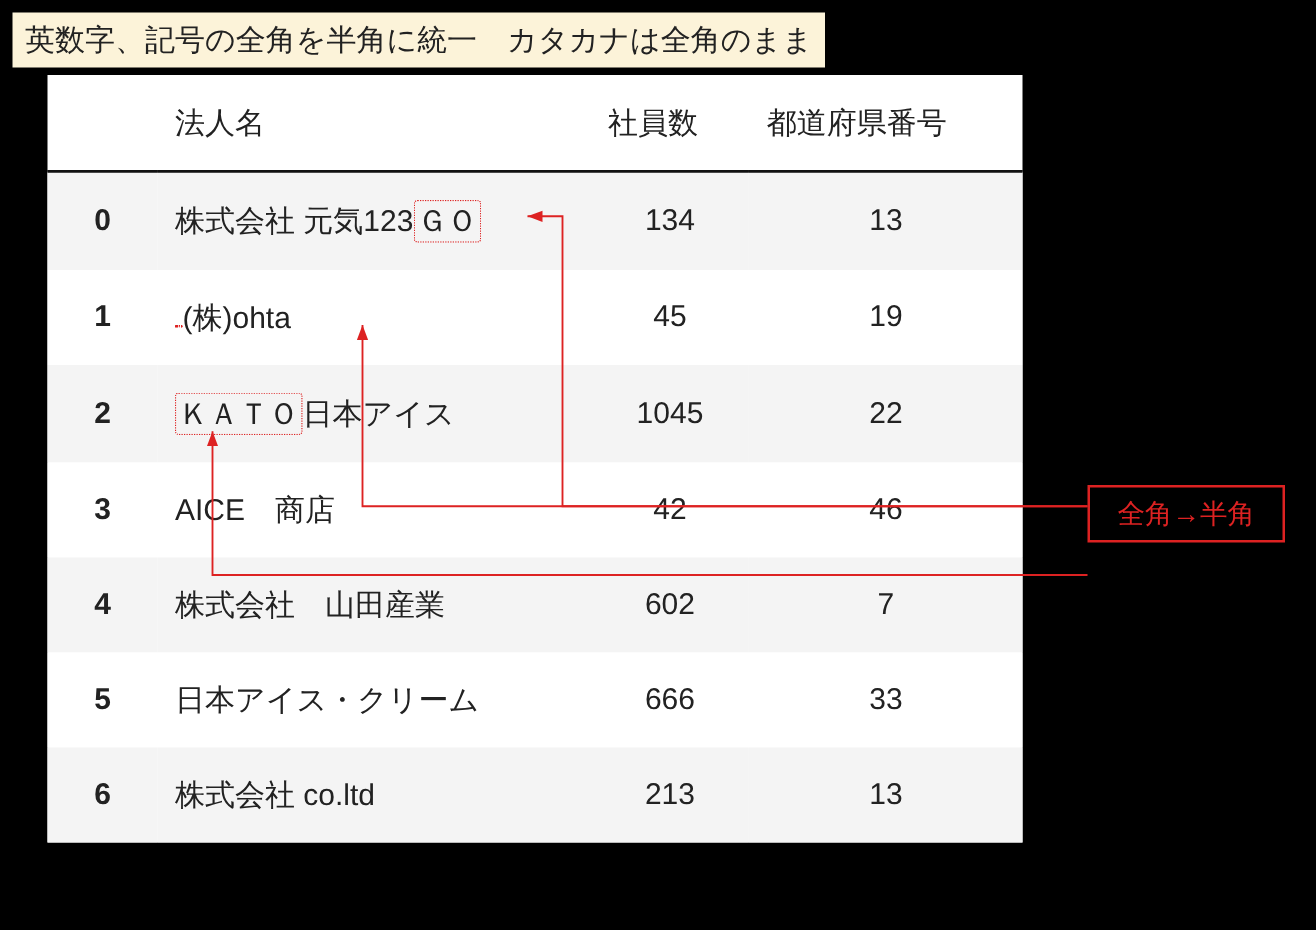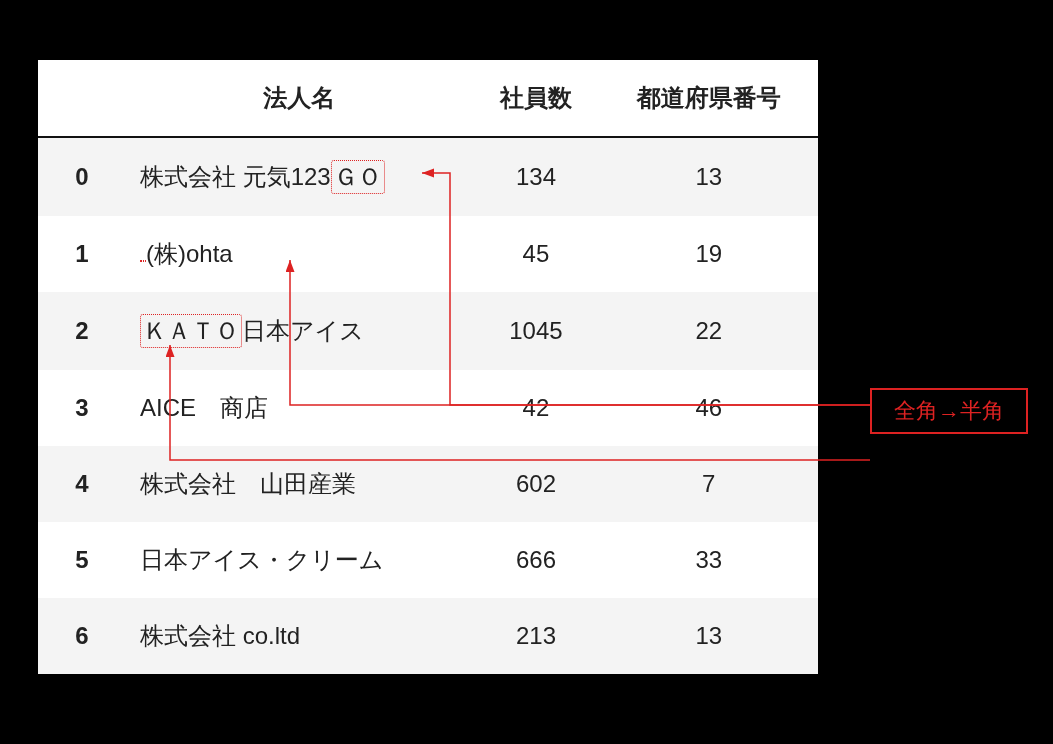--- a/index.html
+++ b/index.html
@@ -1,35 +1,36 @@
 <!DOCTYPE html>
 <html><head>
 <meta charset="utf-8">
 <style>
   html,body{margin:0;padding:0;background:#000;font-family:"Hiragino Sans","Meiryo",sans-serif;}
   .stage{position:relative;width:1053px;height:744px;background:#000;}
   .banner{position:absolute;left:10px;top:10px;background:#fcf3d9;padding:6px 10px;font-size:24px;color:#222;}
   .table-wrap{position:absolute;left:38px;top:60px;width:780px;background:#fff;}
   table{border-collapse:collapse;width:100%;font-size:24px;color:#222;}
   th,td{padding:22px 14px;}
-  thead th{font-weight:700;text-align:center;border-bottom:2px solid #111;}
+  thead th{font-weight:400;text-align:left;border-bottom:2px solid #111;}
   thead th.idxcol{border-bottom:2px solid #111;}
   tbody td.idx{font-weight:700;text-align:center;width:60px;}
   tbody td.name{white-space:nowrap;}
   tbody td.num{text-align:center;}
   tbody tr.even{background:#f4f4f4;}
   tbody tr.odd{background:#fff;}
   .highlight{border:1px dotted #d22;border-radius:3px;padding:0 2px;display:inline-block;}
   .callout{position:absolute;border:2px solid #d22;color:#d22;font-size:22px;padding:6px 22px;background:#fff0;}
   svg.overlay{position:absolute;left:0;top:0;pointer-events:none;}
 </style>
 </head>
 <body>
 <div class="stage">
 
+<div class="banner">英数字、記号の全角を半角に統一　カタカナは全角のまま</div>
 
 <div class="table-wrap">
   <table>
     <thead>
       <tr>
         <th class="idxcol"></th>
         <th>法人名</th>
         <th>社員数</th>
         <th>都道府県番号</th>
       </tr>

